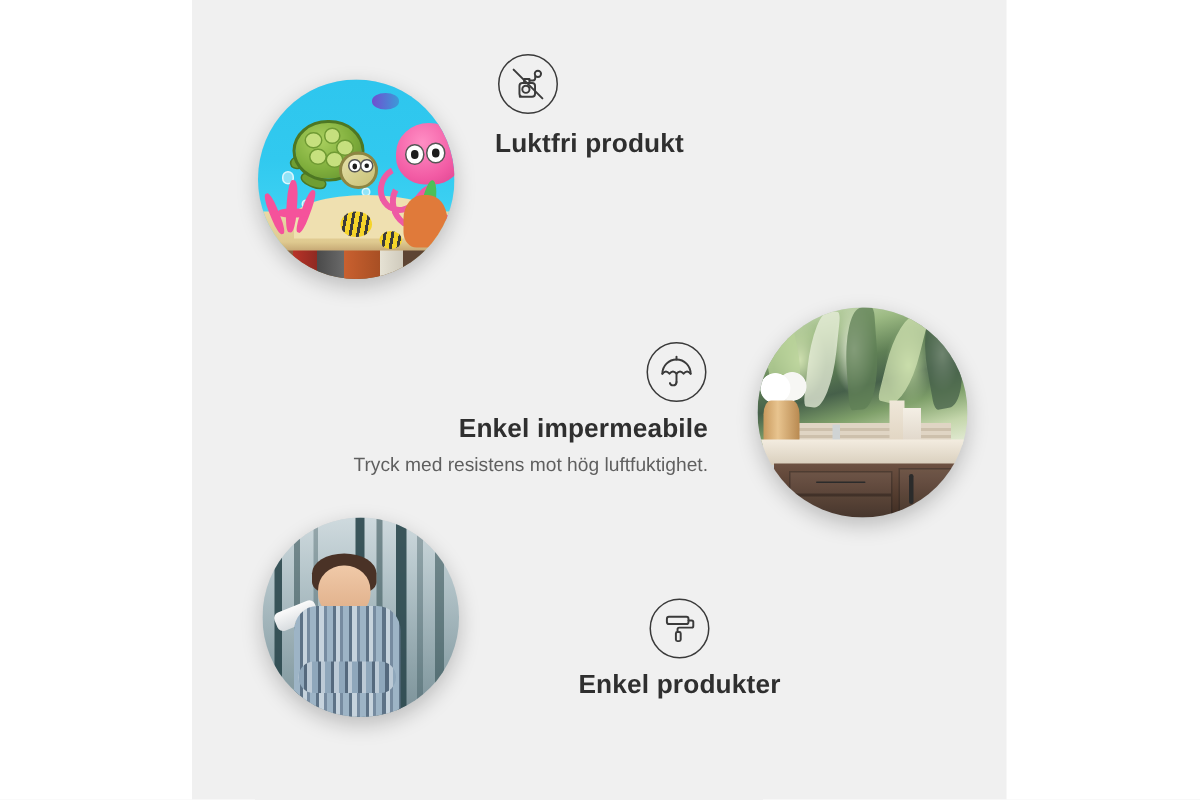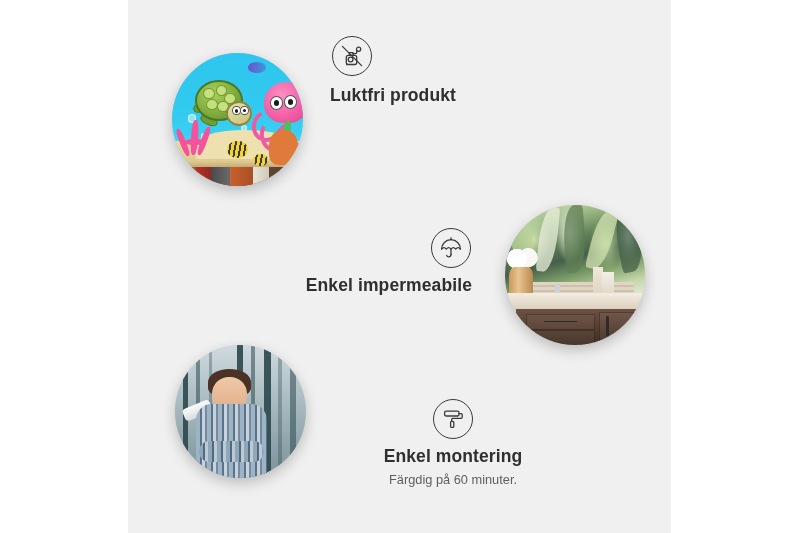--- a/index.html
+++ b/index.html
@@ -288,29 +288,29 @@
         <svg width="26" height="26" viewBox="0 0 26 26" fill="none" stroke="#3a3a3a" stroke-width="1.3" stroke-linecap="round" stroke-linejoin="round">
           <path d="M3.6 14.1c0-5.2 4.2-9.4 9.4-9.4s9.4 4.2 9.4 9.4"></path>
           <path d="M3.6 14.1c1.6-2 3.1-2 4.7 0 1.6-2 3.1-2 4.7 0 1.6-2 3.1-2 4.7 0 1.6-2 3.1-2 4.7 0"></path>
           <line x1="13" y1="14.1" x2="13" y2="19.6"></line>
           <path d="M13 19.6c0 1.3-1 2.3-2.3 2.3-1 0-1.8-.6-2.1-1.5"></path>
           <line x1="13" y1="4.7" x2="13" y2="2.8"></line>
         </svg>
       </div>
     </div>
     <p class="f-title">Enkel impermeabile</p>
+    <p class="f-desc">Tryck med resistens mot hög luftfuktighet.</p>
   </div>
 
   <div class="feat feat-3">
     <div class="icon-wrap">
       <div class="icon-circle">
         <svg width="26" height="26" viewBox="0 0 26 26" fill="none" stroke="#3a3a3a" stroke-width="1.3" stroke-linecap="round" stroke-linejoin="round">
           <rect x="4.6" y="5.2" width="14.4" height="4.8" rx="1.4"></rect>
           <path d="M19 7.6h2.1c.6 0 1.1.5 1.1 1.1v2.6c0 .6-.5 1.1-1.1 1.1h-8.3c-.6 0-1.1.5-1.1 1.1v1.4"></path>
           <rect x="10.6" y="15.3" width="3.2" height="6.1" rx="1"></rect>
         </svg>
       </div>
     </div>
-    <p class="f-title">Enkel montering</p>
-    <p class="f-desc">Färgdig på 60 minuter.</p>
+    <p class="f-title">Enkel produkter</p>
   </div>
 
 </div>
 
 </body></html>

